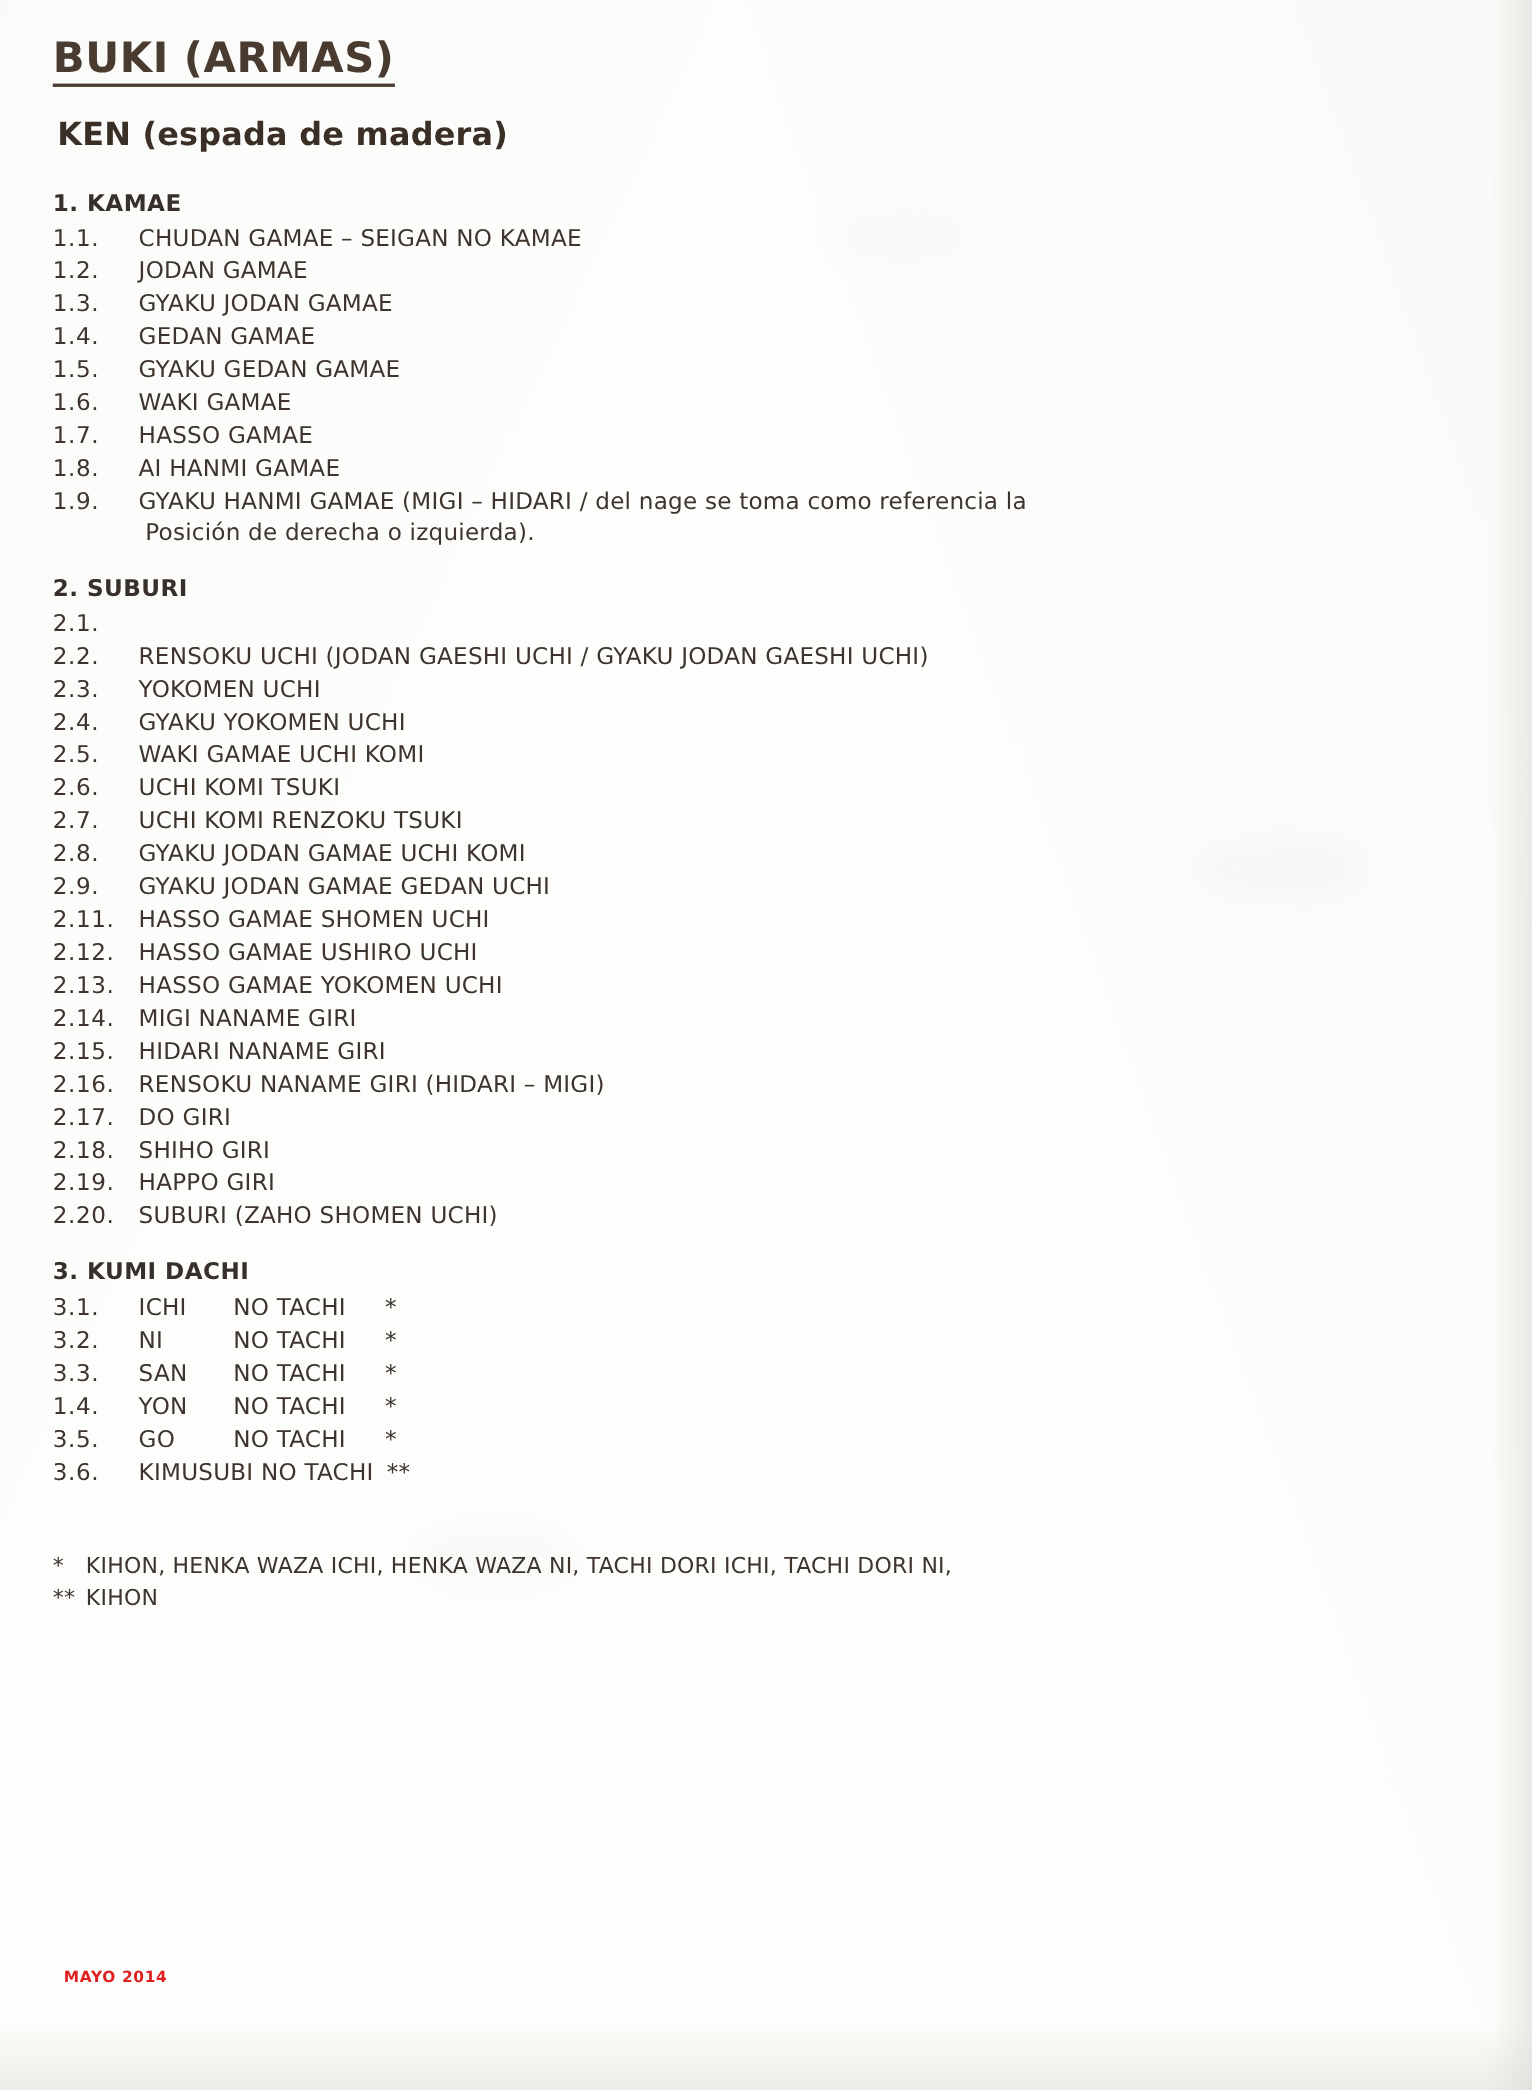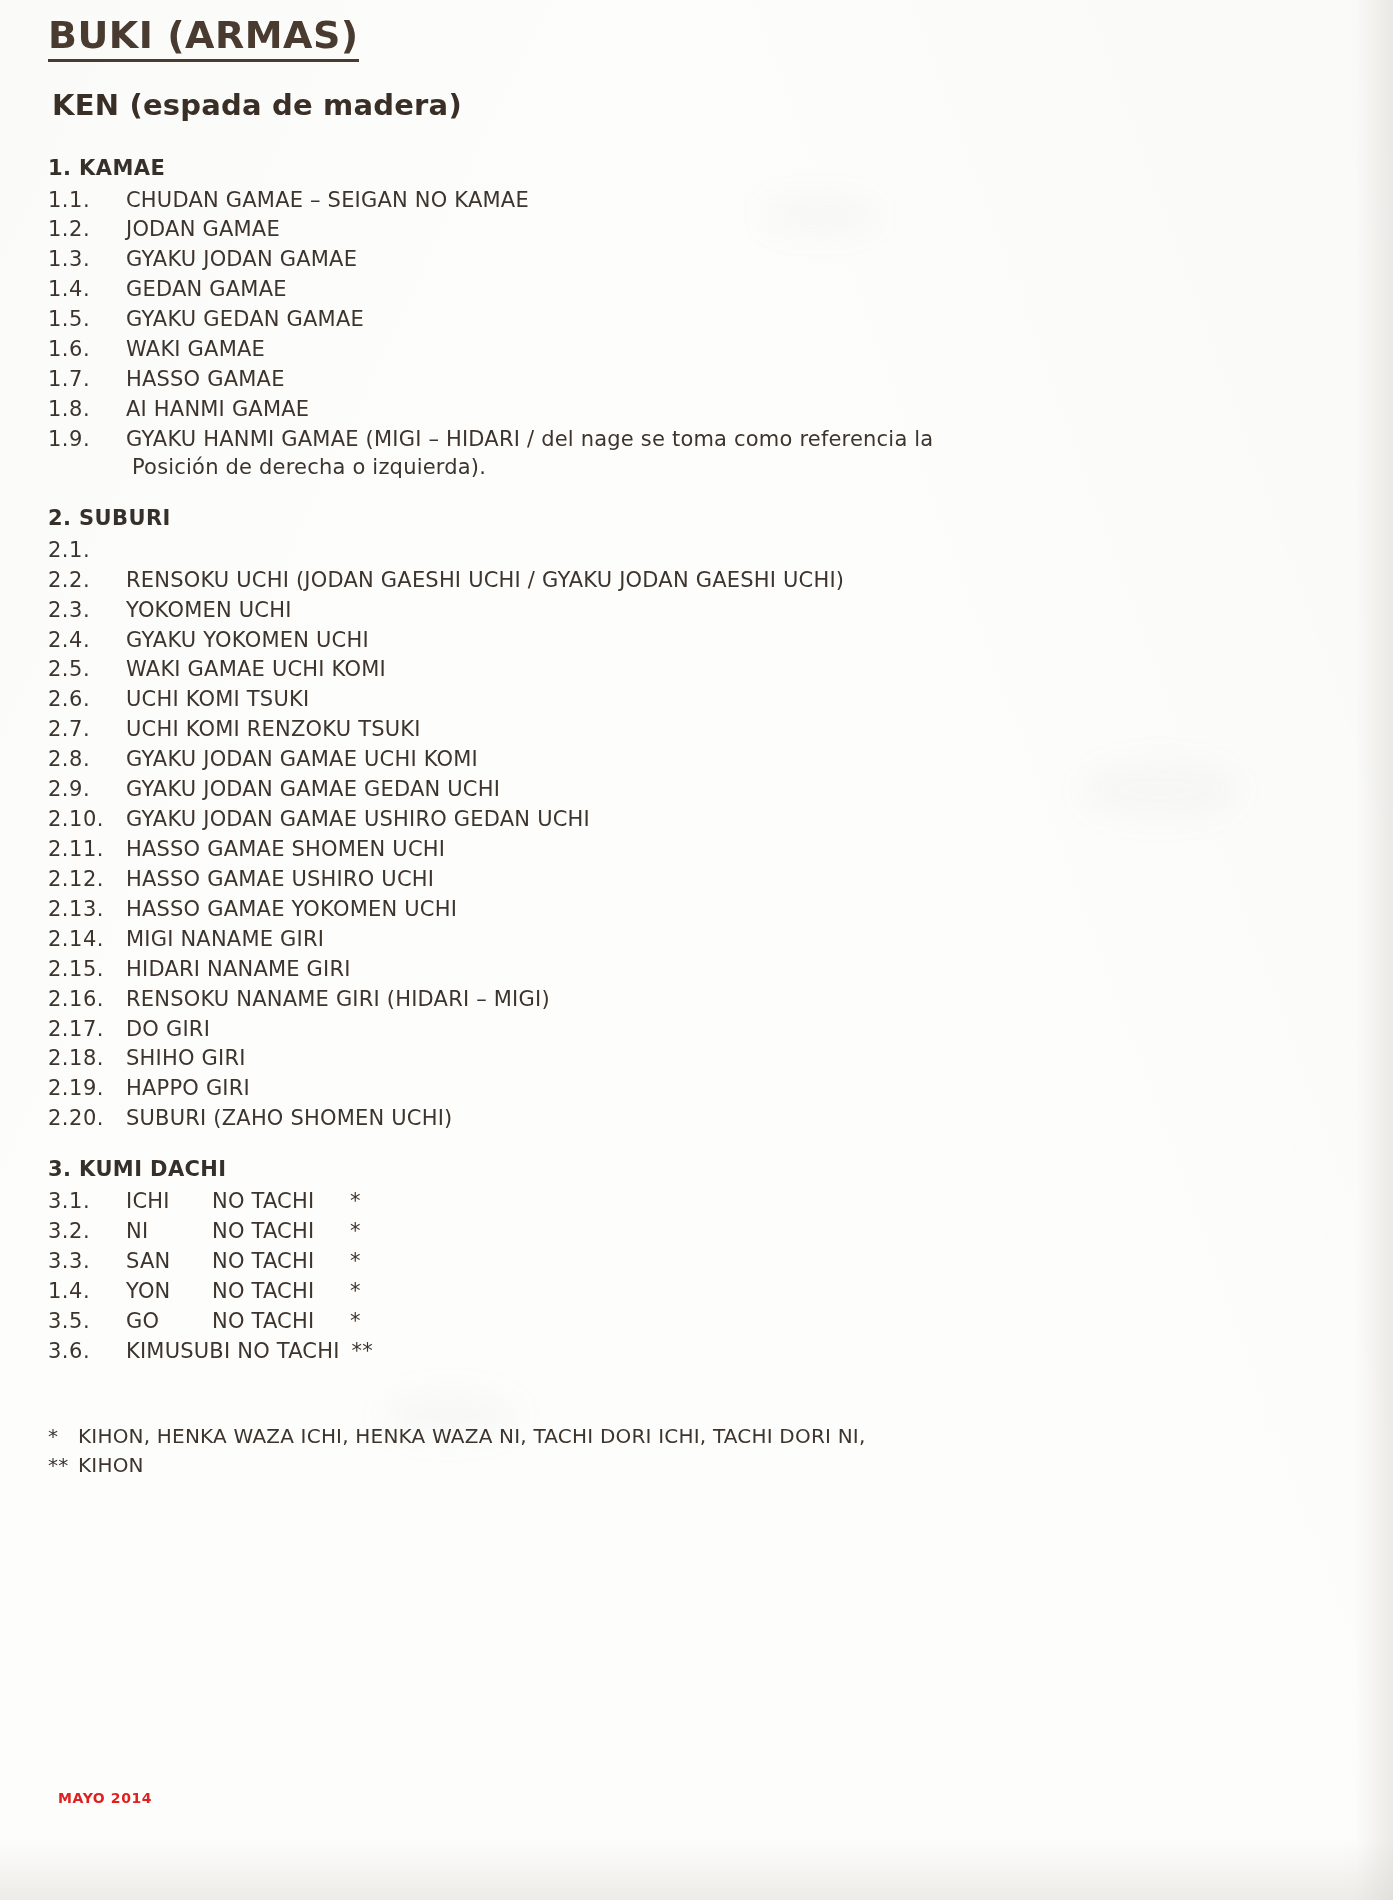--- a/index.html
+++ b/index.html
@@ -53,21 +53,21 @@
     top: 14px;
     width: 1180px;
   }
 
   h1.doc-title {
     font-family: "DejaVu Sans", sans-serif;
     font-size: 38px;
     font-weight: bold;
     letter-spacing: 0.5px;
     color: #4a3b31;
-    margin: 0 0 0 0;
+    margin: 17px 0 0 0;
     display: inline-block;
     border-bottom: 3px solid #4a3b31;
     padding-bottom: 2px;
     line-height: 1.12;
   }
   h2.doc-subtitle {
     font-size: 29px;
     font-weight: bold;
     color: #3a2f27;
     margin: 26px 0 0 4px;
@@ -251,24 +251,20 @@
           </li>
         <li>
             <span class="num">2.8.</span>
             <span class="txt">GYAKU JODAN GAMAE UCHI KOMI</span>
           </li>
         <li>
             <span class="num">2.9.</span>
             <span class="txt">GYAKU JODAN GAMAE GEDAN UCHI</span>
           </li>
         <li>
-            <span class="num">2.10.</span>
-            <span class="txt">GYAKU JODAN GAMAE USHIRO GEDAN UCHI</span>
-          </li>
-        <li>
             <span class="num">2.11.</span>
             <span class="txt">HASSO GAMAE SHOMEN UCHI</span>
           </li>
         <li>
             <span class="num">2.12.</span>
             <span class="txt">HASSO GAMAE USHIRO UCHI</span>
           </li>
         <li>
             <span class="num">2.13.</span>
             <span class="txt">HASSO GAMAE YOKOMEN UCHI</span>

